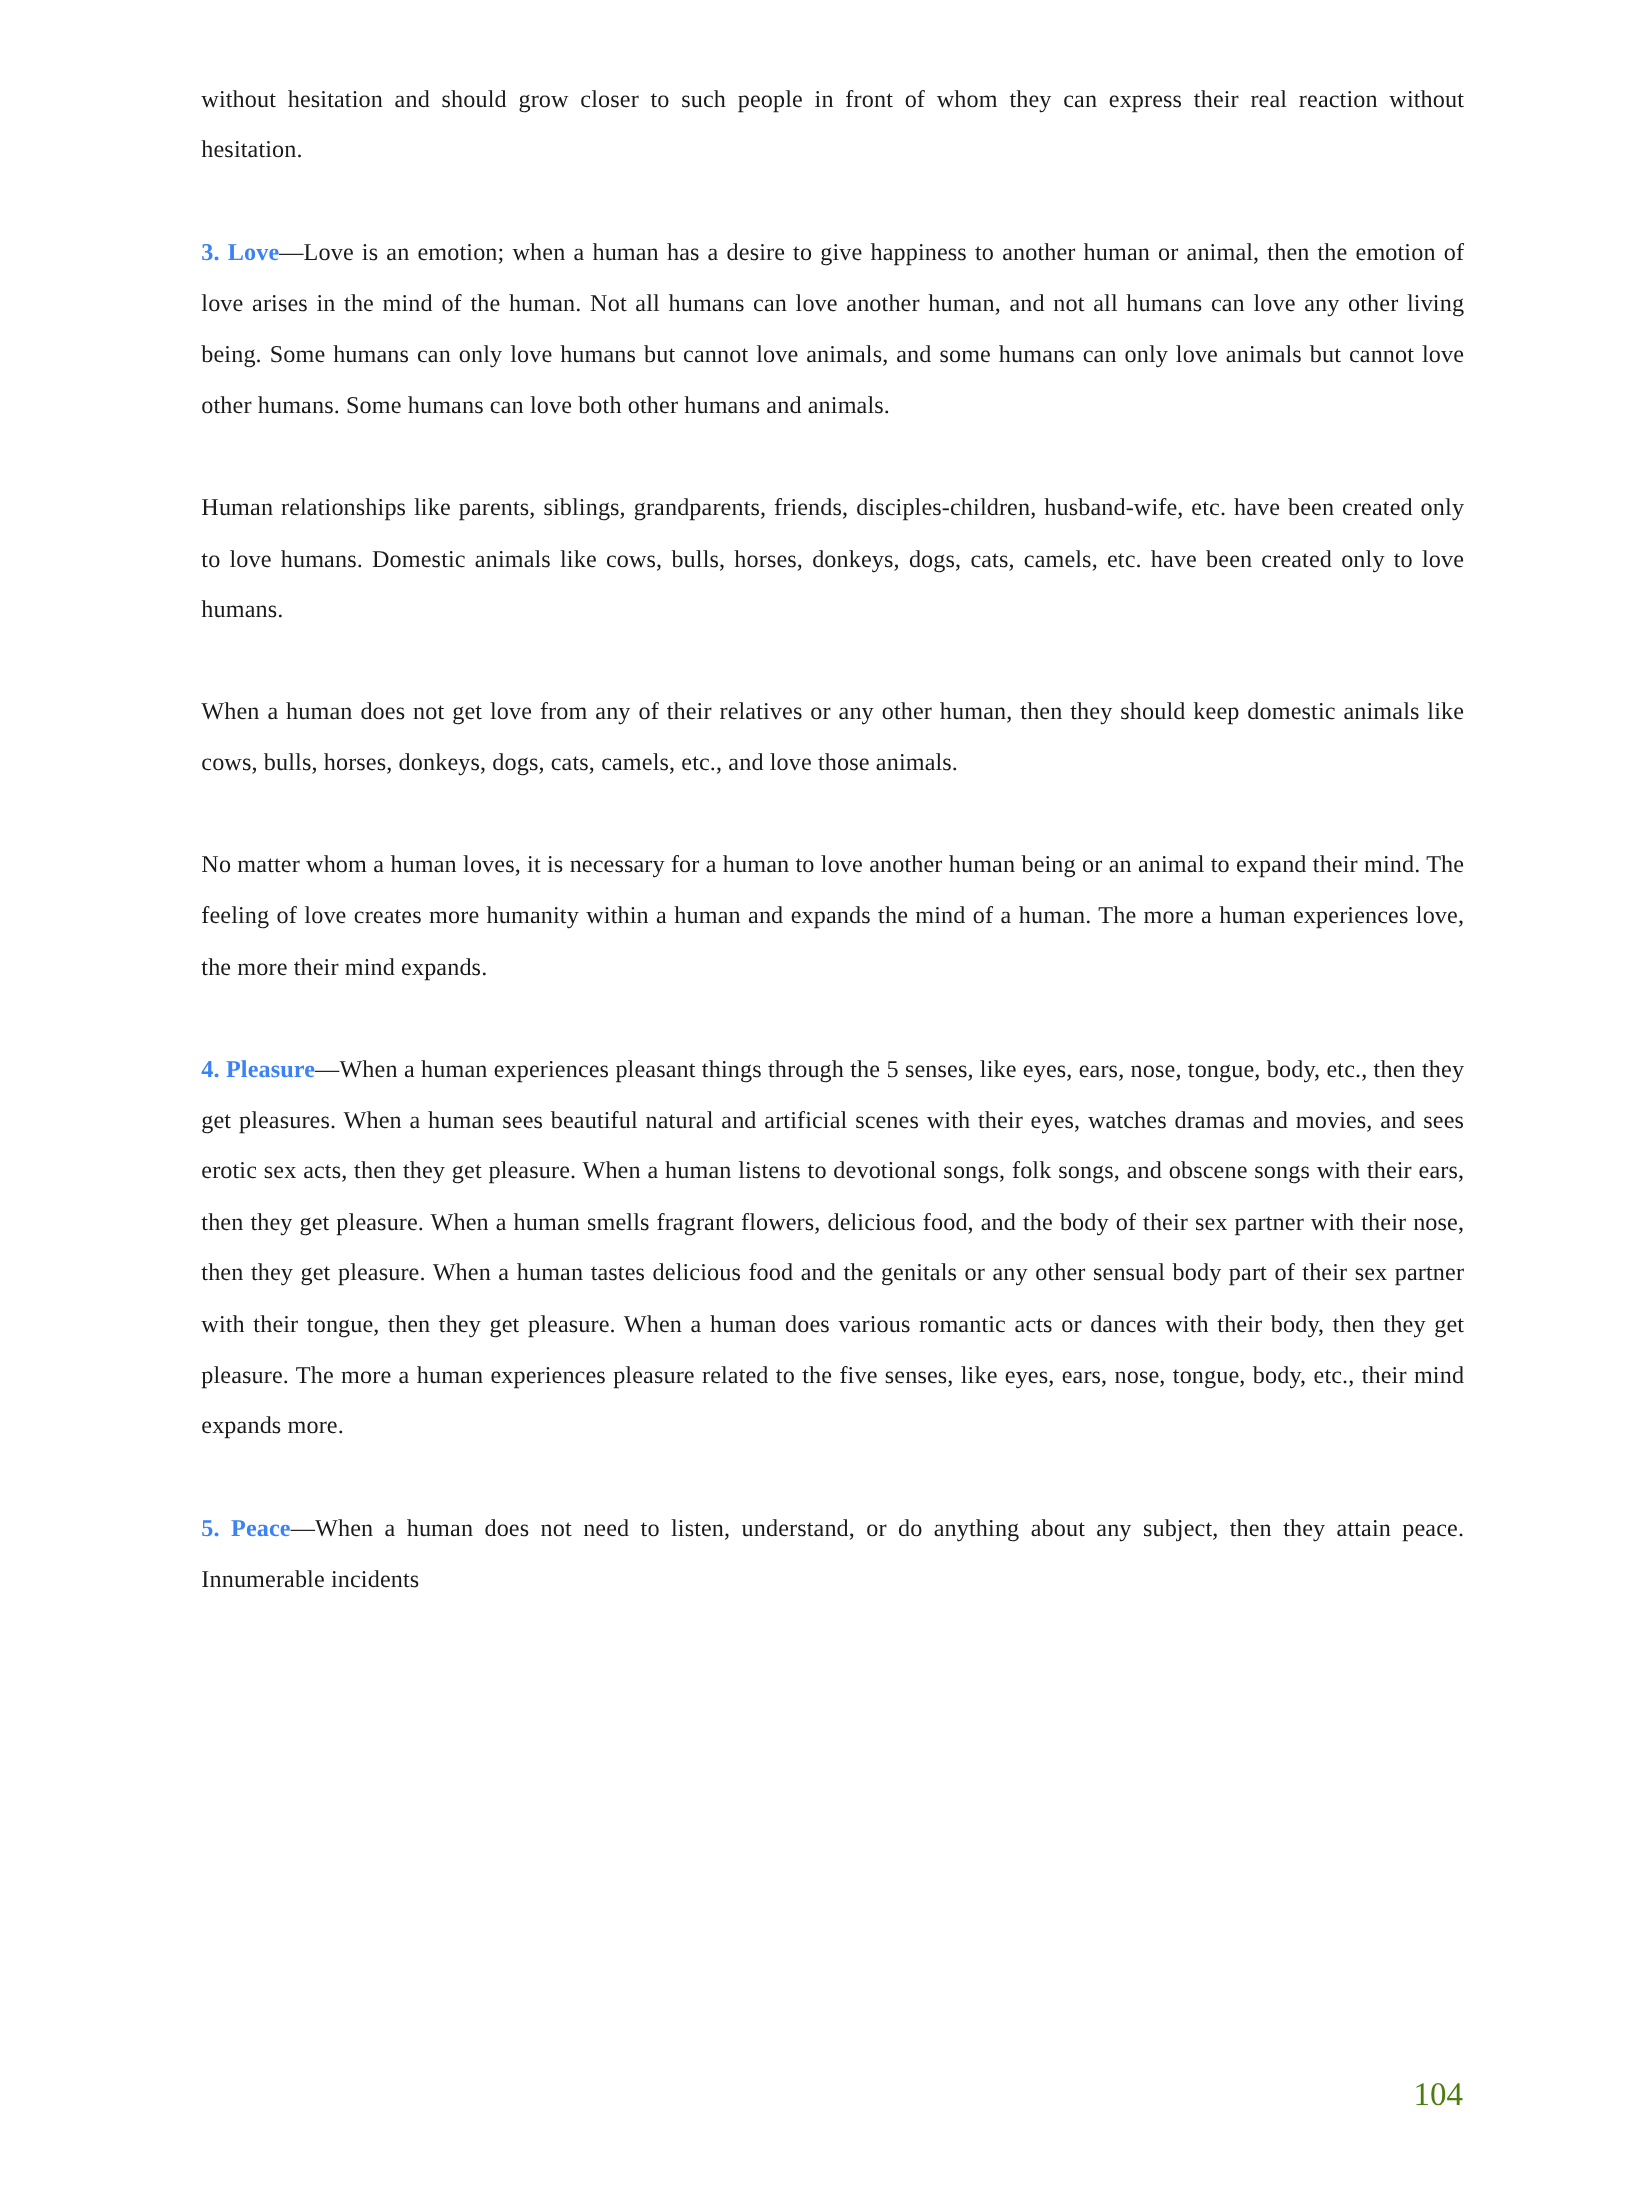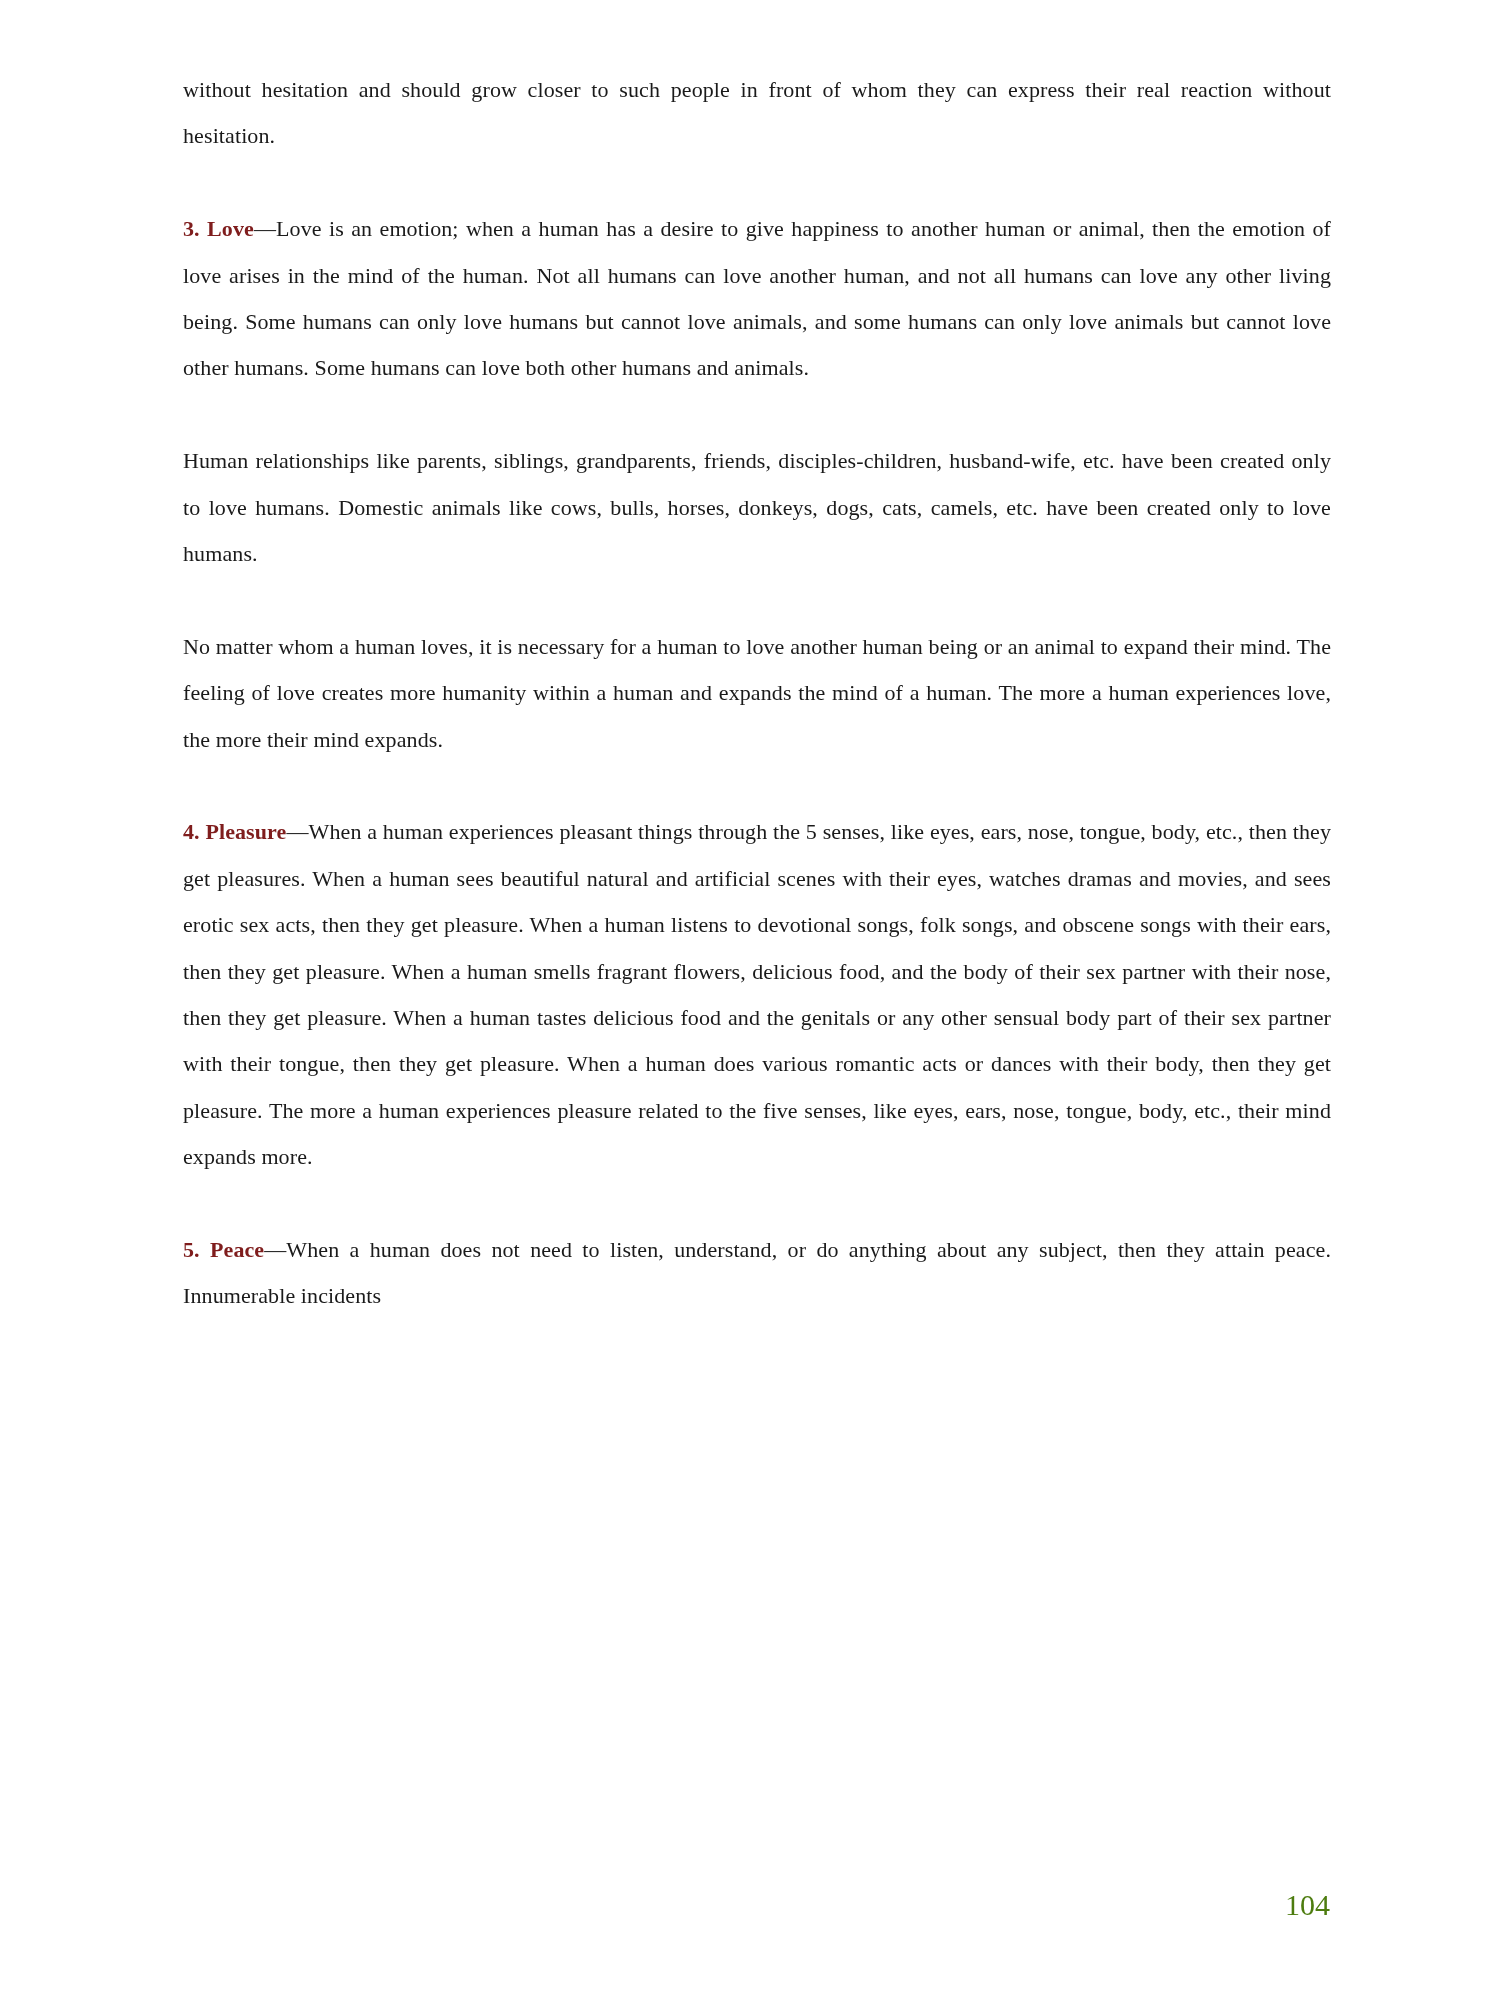--- a/index.html
+++ b/index.html
@@ -27,21 +27,21 @@
   }
   .para {
     margin: 0 0 46.4px 0;
     text-align: justify;
   }
   .para.last-on-page {
     margin-bottom: 16px;
   }
   .heading {
     font-weight: bold;
-    color: #7f1d1d;
+    color: #3b82f6;
   }
   .page-number {
     position: absolute;
     right: 170px;
     top: 1885px;
     font-family: "Liberation Serif", "DejaVu Serif", serif;
     font-size: 30px;
     line-height: 40px;
     color: #4d7c0f;
   }
@@ -55,20 +55,23 @@
   </p>
 
   <p class="para">
     <span class="heading">3. Love</span><span>—Love is an emotion; when a human has a desire to give happiness to another human or animal, then the emotion of love arises in the mind of the human. Not all humans can love another human, and not all humans can love any other living being. Some humans can only love humans but cannot love animals, and some humans can only love animals but cannot love other humans. Some humans can love both other humans and animals.</span>
   </p>
 
   <p class="para">
     <span>Human relationships like parents, siblings, grandparents, friends, disciples-children, husband-wife, etc. have been created only to love humans. Domestic animals like cows, bulls, horses, donkeys, dogs, cats, camels, etc. have been created only to love humans.</span>
   </p>
 
+  <p class="para">
+    <span>When a human does not get love from any of their relatives or any other human, then they should keep domestic animals like cows, bulls, horses, donkeys, dogs, cats, camels, etc., and love those animals.</span>
+  </p>
 
   <p class="para">
     <span>No matter whom a human loves, it is necessary for a human to love another human being or an animal to expand their mind. The feeling of love creates more humanity within a human and expands the mind of a human. The more a human experiences love, the more their mind expands.</span>
   </p>
 
   <p class="para">
     <span class="heading">4. Pleasure</span><span>—When a human experiences pleasant things through the 5 senses, like eyes, ears, nose, tongue, body, etc., then they get pleasures. When a human sees beautiful natural and artificial scenes with their eyes, watches dramas and movies, and sees erotic sex acts, then they get pleasure. When a human listens to devotional songs, folk songs, and obscene songs with their ears, then they get pleasure. When a human smells fragrant flowers, delicious food, and the body of their sex partner with their nose, then they get pleasure. When a human tastes delicious food and the genitals or any other sensual body part of their sex partner with their tongue, then they get pleasure. When a human does various romantic acts or dances with their body, then they get pleasure. The more a human experiences pleasure related to the five senses, like eyes, ears, nose, tongue, body, etc., their mind expands more.</span>
   </p>
 
   <p class="para last-on-page">

